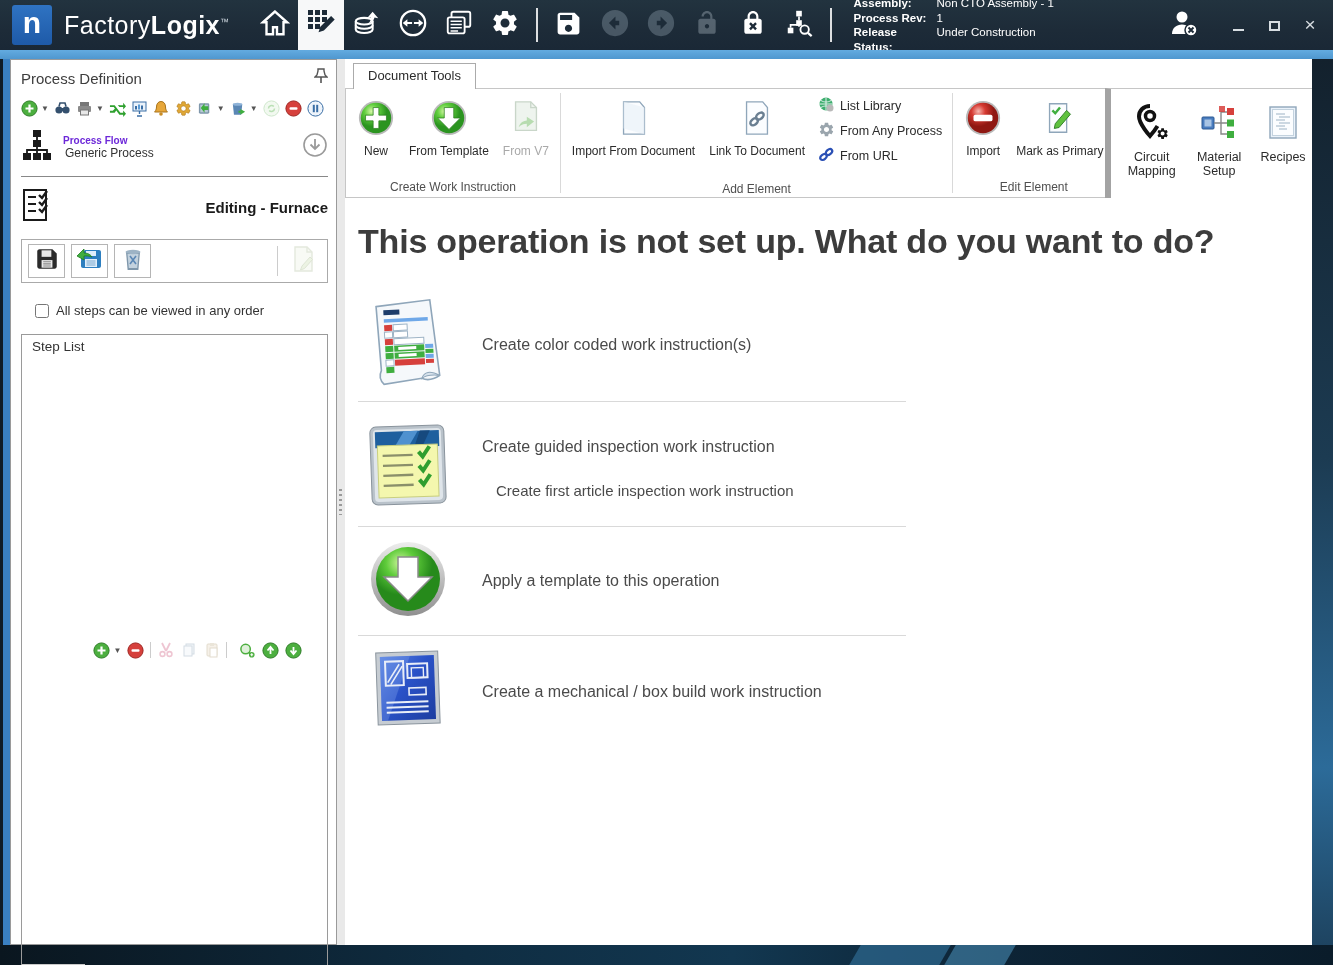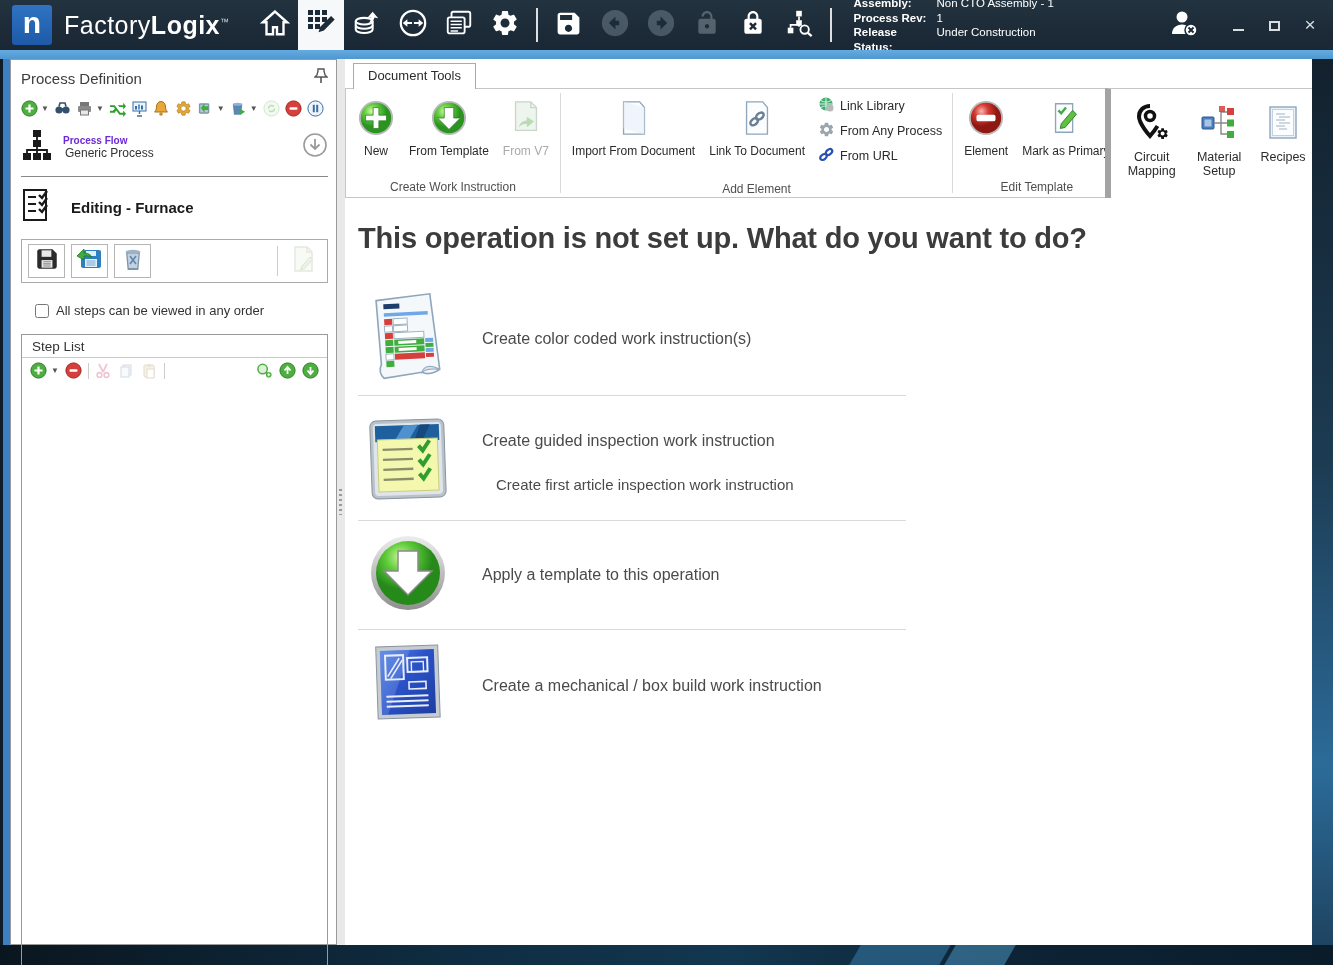--- a/index.html
+++ b/index.html
@@ -48,29 +48,29 @@
   .lp-header { display:flex; justify-content:space-between; align-items:center; height:24px; }
   .lp-title { font-size:15px; color:#3d3d3d; }
   .lp-toolbar { display:flex; align-items:center; gap:5px; height:28px; margin-top:4px; }
   .mini { width:17px; height:17px; display:inline-flex; align-items:center; justify-content:center; flex:0 0 auto; }
   .caret { font-size:8px; color:#555; margin-left:-2px; }
   .pf-row { display:flex; align-items:center; margin-top:6px; }
   .pf-text { margin-left:10px; flex:1; }
   .pf-title { font-size:10px; font-weight:bold; color:#6d28d9; }
   .pf-sub { font-size:12px; color:#333; margin-left:2px; }
   .hr1 { border-top:1px solid #888; margin-top:10px; }
-  .edit-row { display:flex; align-items:center; margin-top:10px; gap:16px; }
+  .edit-row { display:flex; align-items:center; margin-top:10px; gap:16px;justify-content:space-between; }
   .edit-title { font-size:15px; font-weight:bold; color:#1a1a1a; }
   .edit-toolbar { margin-top:12px; border:1px solid #aaa; height:44px; display:flex; align-items:center; padding:0 6px; gap:6px; }
   .sq-btn { width:37px; height:34px; border:1px solid #b5b5b5; background:#fff; display:flex; align-items:center; justify-content:center; }
   .edit-toolbar .spacer { flex:1; }
   .edit-toolbar .vline { width:1px; height:30px; background:#ccc; }
   .chk-row { display:flex; align-items:center; gap:7px; margin:20px 0 0 14px; font-size:13px; color:#333; }
   .chk-row input { width:14px; height:14px; }
-  .steplist { margin-top:16px; border:1px solid #9a9a9a; height:632px; display:flex; flex-direction:column; }
+  .steplist { margin-top:16px; border:1px solid #9a9a9a; height:632px; display:flex; flex-direction:row; }
   .sl-title { font-size:13.5px; color:#333; padding:4px 0 3px 10px; border-bottom:1px solid #c9c9c9; }
   .sl-toolbar { display:flex; align-items:center; gap:6px; padding:4px 8px; }
   .sl-toolbar .vline { width:1px; height:16px; background:#ccc; }
   .sl-toolbar .spacer { flex:1; }
   .splitter { position:absolute; left:337px; top:59px; width:8px; height:886px; background:#e9e9e9; }
   .splitter .grip { position:absolute; left:2px; top:430px; width:3px; height:26px;
     background:repeating-linear-gradient(180deg,#9a9a9a 0 2px,transparent 2px 5px); }
 
   
   .main-area { position:absolute; left:345px; top:59px; width:967px; height:886px; background:#fff;padding-left:46px; }
@@ -87,21 +87,21 @@
   .big-btn.disabled .blabel { color:#a9a9a9; }
   .small-stack { display:flex; flex-direction:column; justify-content:center; gap:4px; padding:2px 6px 14px; }
   .small-btn { display:flex; align-items:center; gap:5px; font-size:12.5px; color:#2b2b2b; height:21px; }
   .ribbon-right { position:absolute; left:760px; top:29px; width:207px; height:110px; background:#fff;
     border-top:1px solid #c6c6c6; border-left:6px solid #a3a3a3; display:flex; padding:8px 0 0 8px; gap:4px; }
   .ribbon-right .big-btn { min-width:58px; }
   .ribbon-right .blabel { font-size:12.5px; }
 
   
   .content { position:absolute; left:0; top:139px; width:967px; height:747px; background:#fff; padding:24px 0 0 13px; }
-  .headline { font-size:29px; font-weight:600; color:#3c3c3c; letter-spacing:-.2px; }
+  .headline { font-size:34px; font-weight:600; color:#3c3c3c; letter-spacing:-.2px; }
   .options { margin-top:28px; width:560px; }
   .opt-row { display:flex; align-items:center; min-height:108px; padding:8px 0; }
   .opt-icon { width:100px; display:flex; justify-content:center; flex:0 0 100px; }
   .opt-texts { margin-left:24px; }
   .opt-label { font-size:16px; color:#4a4a4a; }
   .opt-sub { font-size:15px; color:#4a4a4a; margin:26px 0 0 14px; }
   .opt-sep { border-top:1px solid #d9d9d9; width:548px; }
 </style>
 </head>
 <body>
@@ -577,21 +577,21 @@
               </svg></span>
           <span class="blabel">Link To Document</span>
         </div>
         <div class="small-stack">
           <div class="small-btn">
             <span><svg width="17" height="17" viewBox="0 0 17 17">
                   <circle cx="8" cy="8" r="6.5" fill="#3fae6f"></circle>
                   <path d="M8 1.5v13M1.5 8h13M3 4.5c3 2 7 2 10 0M3 11.5c3-2 7-2 10 0" stroke="#dff0ea" stroke-width="1" fill="none"></path>
                   <circle cx="12" cy="12" r="3.5" fill="#b9b9b9"></circle>
                 </svg></span>
-            <span>Link Library</span>
+            <span>List Library</span>
           </div>
           <div class="small-btn">
             <span><svg width="17" height="17" viewBox="0 0 24 24">
                   <path fill="#9aa5ad" d="M19.14 12.94c.04-.3.06-.61.06-.94 0-.32-.02-.64-.07-.94l2.03-1.58c.18-.14.23-.41.12-.61l-1.92-3.32c-.12-.22-.37-.29-.59-.22l-2.39.96c-.5-.38-1.03-.7-1.62-.94l-.36-2.54c-.04-.24-.24-.41-.48-.41h-3.84c-.24 0-.43.17-.47.41l-.36 2.54c-.59.24-1.13.57-1.62.94l-2.39-.96c-.22-.08-.47 0-.59.22L2.74 8.87c-.12.21-.08.47.12.61l2.03 1.58c-.05.3-.09.63-.09.94s.02.64.07.94l-2.03 1.58c-.18.14-.23.41-.12.61l1.92 3.32c.12.22.37.29.59.22l2.39-.96c.5.38 1.03.7 1.62.94l.36 2.54c.05.24.24.41.48.41h3.84c.24 0 .44-.17.47-.41l.36-2.54c.59-.24 1.13-.56 1.62-.94l2.39.96c.22.08.47 0 .59-.22l1.92-3.32c.12-.22.07-.47-.12-.61l-2.01-1.58zM12 15.6c-1.98 0-3.6-1.62-3.6-3.6s1.62-3.6 3.6-3.6 3.6 1.62 3.6 3.6-1.62 3.6-3.6 3.6z"></path>
                 </svg></span>
             <span>From Any Process</span>
           </div>
           <div class="small-btn">
             <span><svg width="17" height="17" viewBox="0 0 17 17">
                   <g stroke="#2b50b5" stroke-width="2.2" fill="none">
@@ -615,32 +615,32 @@
                 <circle cx="20" cy="20" r="16" fill="url(#rr1)"></circle>
                 <defs>
                   <radialGradient id="rr1" cx="35%" cy="28%">
                     <stop offset="0%" stop-color="#f7b9b2"></stop>
                     <stop offset="45%" stop-color="#d63a32"></stop>
                     <stop offset="100%" stop-color="#8f1812"></stop>
                   </radialGradient>
                 </defs>
                 <rect x="10" y="16.5" width="20" height="7" rx="2" fill="#fff"></rect>
               </svg></span>
-          <span class="blabel">Element</span>
+          <span class="blabel">Import</span>
         </div>
         <div class="big-btn">
           <span><svg width="34" height="38" viewBox="0 0 34 40">
                 <path d="M6 5h18v30H6z" fill="#fbfdff" stroke="#8fa6ba" stroke-width="1.4"></path>
                 <path d="M9 12l3 3 5-6" stroke="#3fae3f" stroke-width="2.6" fill="none"></path>
                 <path d="M26 8l4 4-12 14-5 1 1-5z" fill="#5fc13f" stroke="#2e7d27" transform="translate(-2,4)"></path>
               </svg></span>
           <span class="blabel">Mark as Primary</span>
         </div>
       </div>
-      <div class="glabel">Edit Template</div>
+      <div class="glabel">Edit Element</div>
     </div>
   </div>
 
   <div class="ribbon-right">
     <div class="big-btn">
       <span><svg width="40" height="40" viewBox="0 0 40 40">
             <path d="M18 3c-6.5 0-11 4.6-11 10.5C7 21 18 33 18 33s4.3-4.8 7.5-10" fill="none" stroke="#111" stroke-width="4"></path>
             <circle cx="18" cy="13" r="4.5" fill="none" stroke="#111" stroke-width="3.5"></circle>
             <g transform="translate(24,24) scale(.55)">
               <path fill="#111" d="M19.14 12.94c.04-.3.06-.61.06-.94 0-.32-.02-.64-.07-.94l2.03-1.58c.18-.14.23-.41.12-.61l-1.92-3.32c-.12-.22-.37-.29-.59-.22l-2.39.96c-.5-.38-1.03-.7-1.62-.94l-.36-2.54c-.04-.24-.24-.41-.48-.41h-3.84c-.24 0-.43.17-.47.41l-.36 2.54c-.59.24-1.13.57-1.62.94l-2.39-.96c-.22-.08-.47 0-.59.22L2.74 8.87c-.12.21-.08.47.12.61l2.03 1.58c-.05.3-.09.63-.09.94s.02.64.07.94l-2.03 1.58c-.18.14-.23.41-.12.61l1.92 3.32c.12.22.37.29.59.22l2.39-.96c.5.38 1.03.7 1.62.94l.36 2.54c.05.24.24.41.48.41h3.84c.24 0 .44-.17.47-.41l.36-2.54c.59-.24 1.13-.56 1.62-.94l2.39.96c.22.08.47 0 .59-.22l1.92-3.32c.12-.22.07-.47-.12-.61l-2.01-1.58zM12 15.6c-1.98 0-3.6-1.62-3.6-3.6s1.62-3.6 3.6-3.6 3.6 1.62 3.6 3.6-1.62 3.6-3.6 3.6z"></path>

